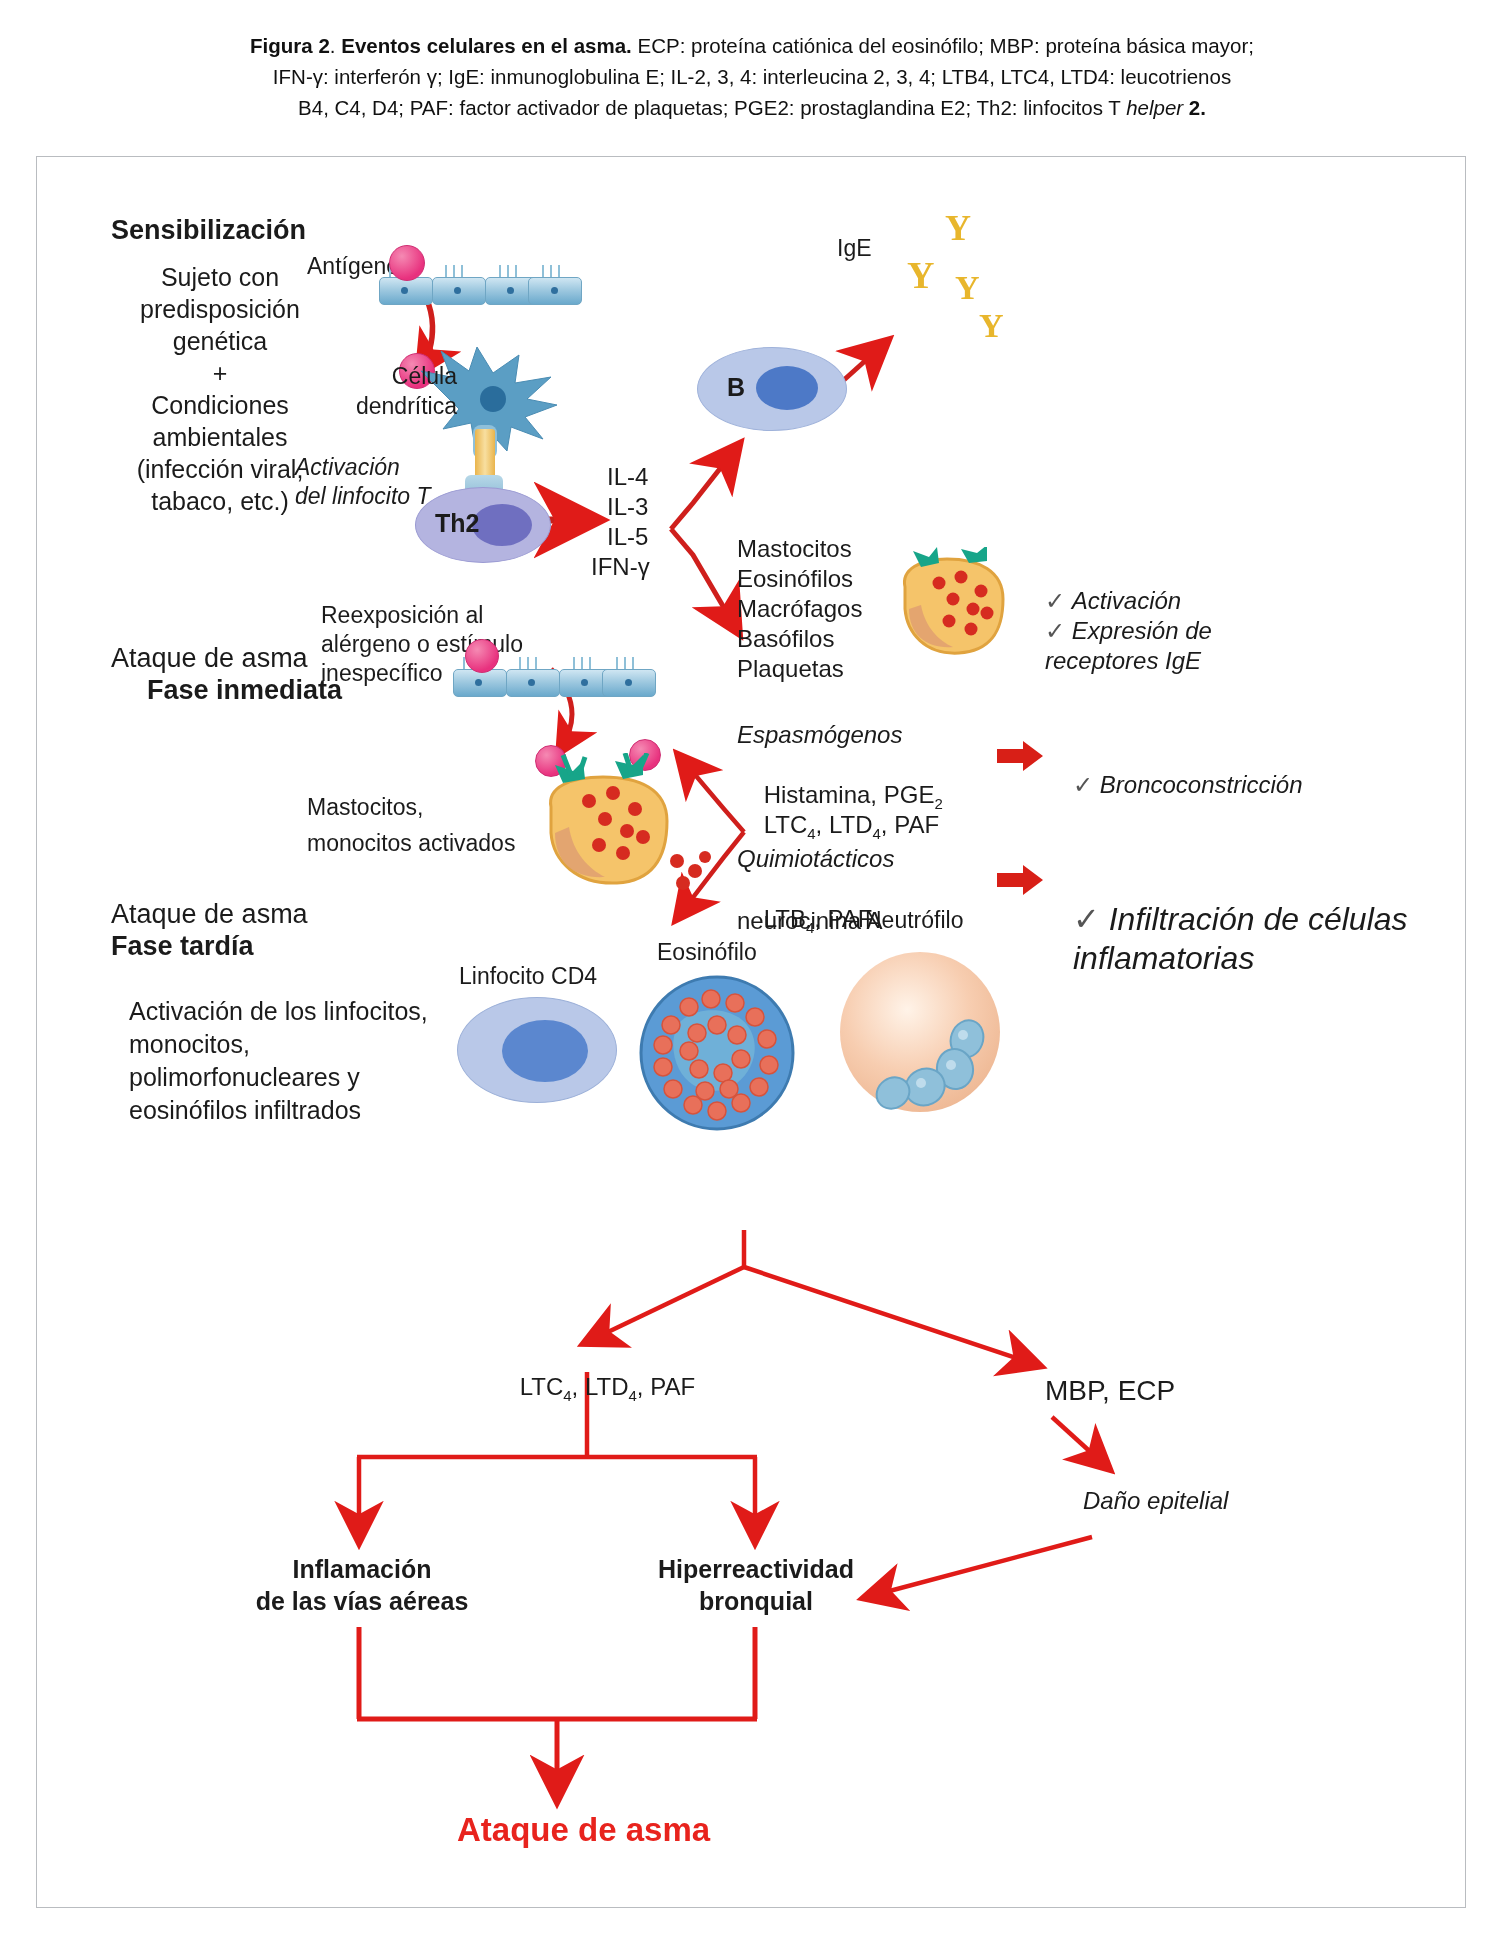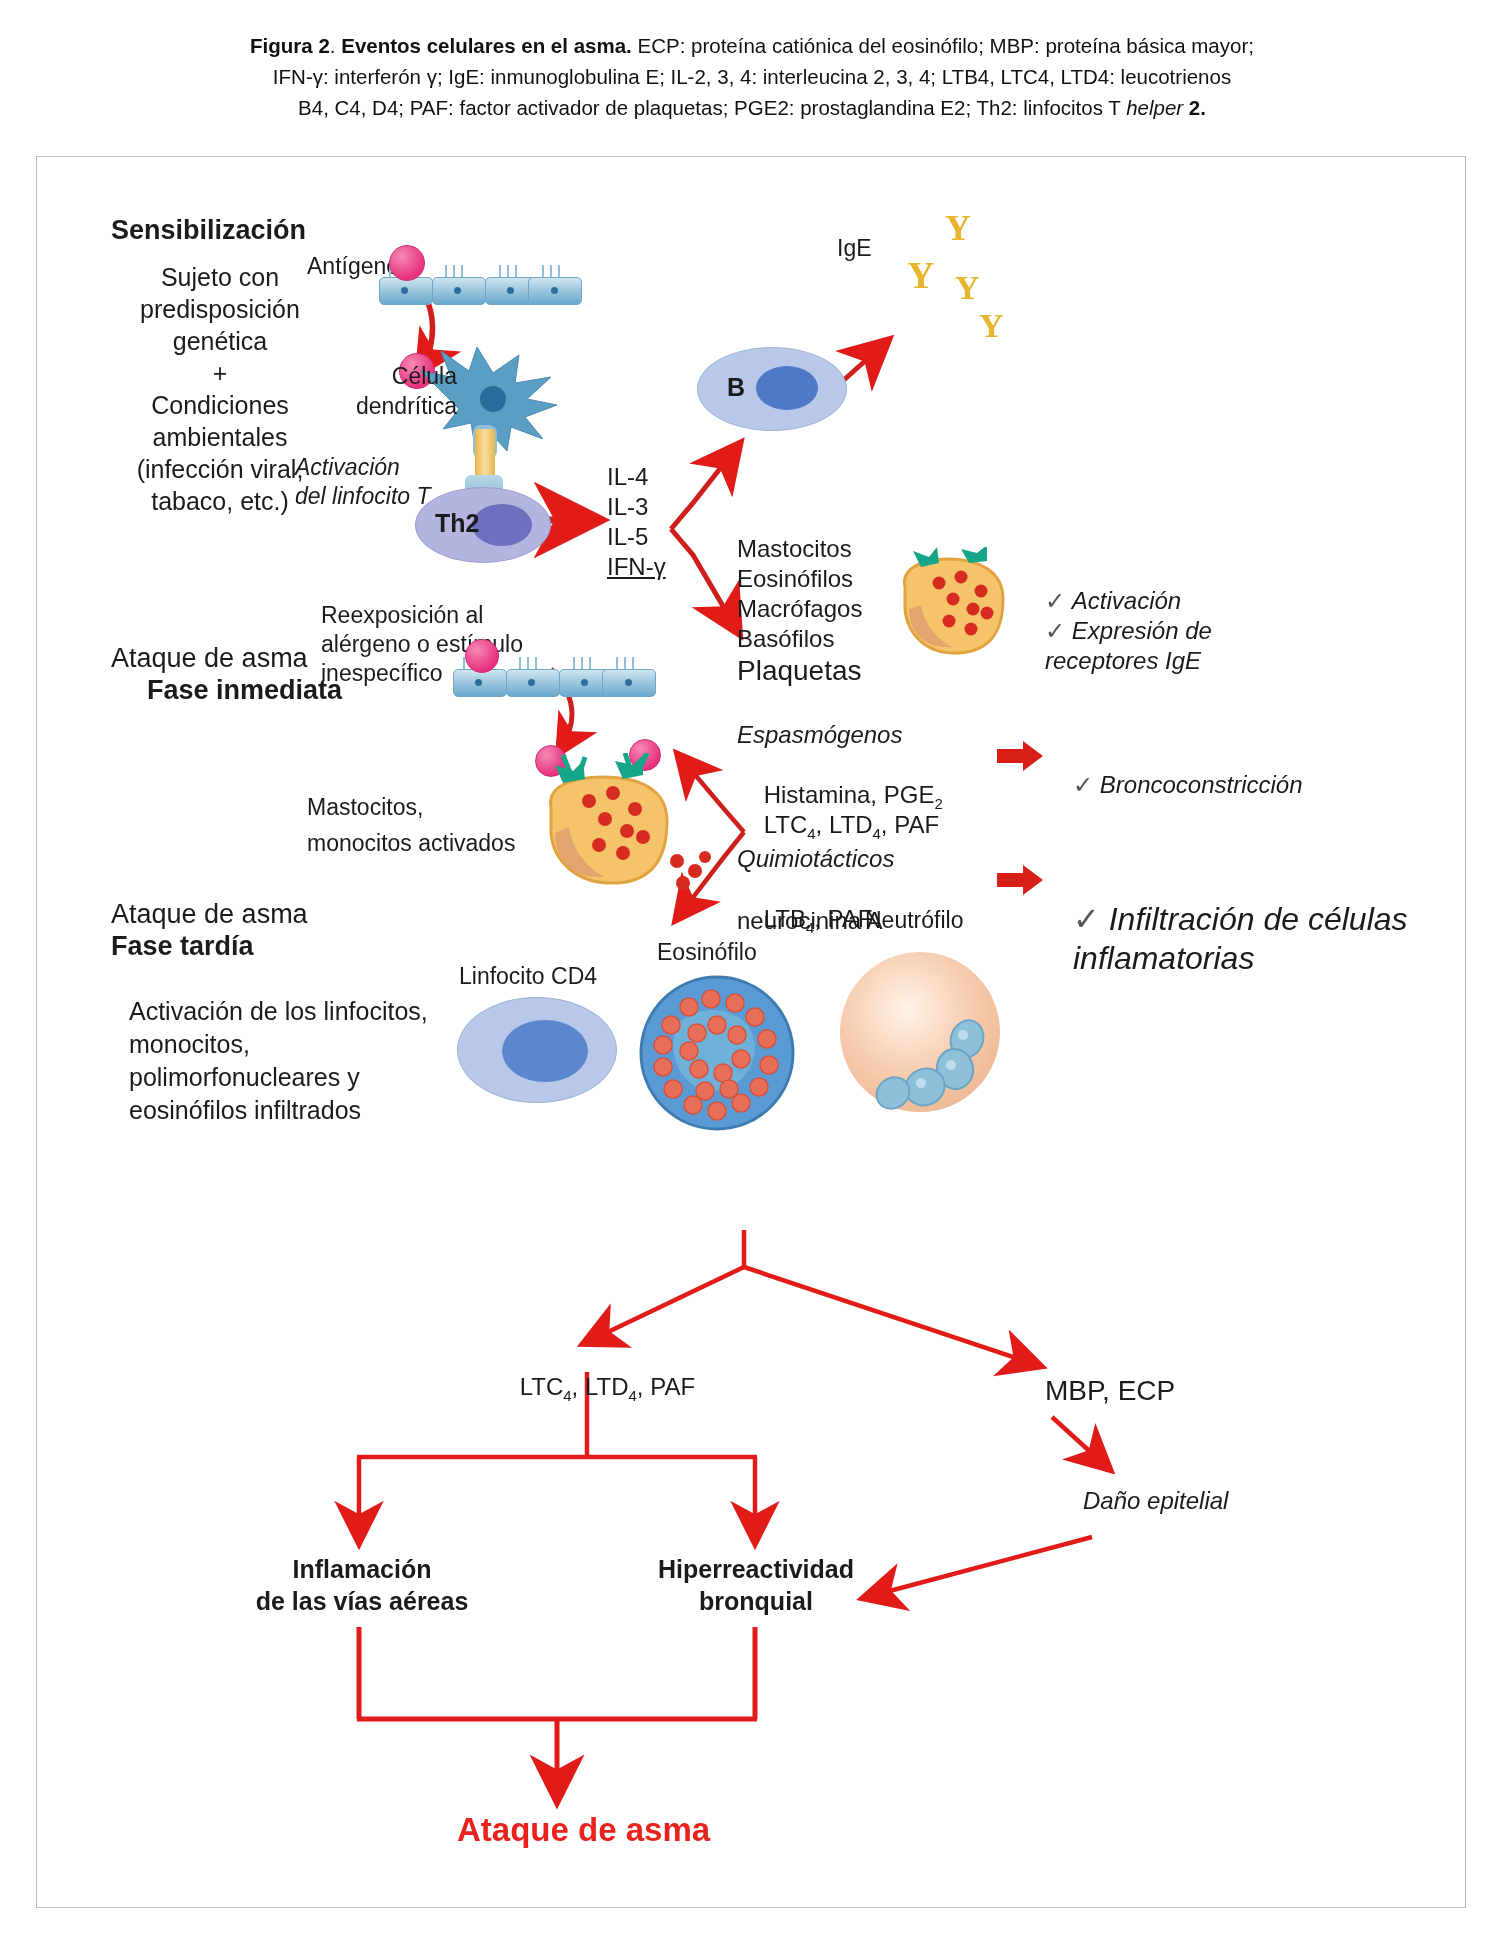--- a/index.html
+++ b/index.html
@@ -174,38 +174,38 @@
 del linfocito T</div>
 
   <div class="ovalcell" style="left:378px; top:330px; width:134px; height:74px; background:#b4b4e0; border:1px solid #9a9ad2;">
     <div class="n" style="left:56px; top:16px; width:60px; height:42px; background:#6f6fc0;"></div>
   </div>
   <div class="txt bold" style="left:398px; top:352px; font-size:25px;">Th2</div>
 
   <div class="txt" style="left:570px; top:306px; font-size:24px;">IL-4</div>
   <div class="txt" style="left:570px; top:336px; font-size:24px;">IL-3</div>
   <div class="txt" style="left:570px; top:366px; font-size:24px;">IL-5</div>
-  <div class="txt" style="left:570px; top:396px; font-size:24px;text-decoration:underline;">IFN-γ</div>
+  <div class="txt" style="left:554px; top:396px; font-size:24px;">IFN-γ</div>
 
   <div class="ovalcell" style="left:660px; top:190px; width:148px; height:82px; background:#b9c8e8; border:1px solid #9fb2da;">
     <div class="n" style="left:58px; top:18px; width:62px; height:44px; background:#4d79c7;"></div>
   </div>
   <div class="txt bold" style="left:690px; top:216px; font-size:25px;">B</div>
 
   <div class="txt" style="left:800px; top:78px; font-size:23px;">IgE</div>
   <div class="ige" style="left:870px; top:96px; font-size:38px;">Y</div>
   <div class="ige" style="left:918px; top:112px; font-size:34px;">Y</div>
   <div class="ige" style="left:908px; top:50px; font-size:36px;">Y</div>
   <div class="ige" style="left:942px; top:150px; font-size:34px;">Y</div>
 
   <div class="txt" style="left:700px; top:378px; font-size:24px;">Mastocitos</div>
   <div class="txt" style="left:700px; top:408px; font-size:24px;">Eosinófilos</div>
   <div class="txt" style="left:700px; top:438px; font-size:24px;">Macrófagos</div>
   <div class="txt" style="left:700px; top:468px; font-size:24px;">Basófilos</div>
-  <div class="txt" style="left:700px; top:498px; font-size:28px;">Plaquetas</div>
+  <div class="txt" style="left:700px; top:498px; font-size:24px;">Plaquetas</div>
 
   <div class="mast" style="left:850px; top:390px; width:130px; height:120px;">
     <svg width="130" height="120" viewBox="0 0 130 120">
       <path d="M18,40 C14,22 34,12 60,12 C92,12 116,24 116,52 C116,84 104,104 72,106
                C38,108 20,86 18,62 Z" fill="#f5c46a" stroke="#e0a33f" stroke-width="3"></path>
       <path d="M22,62 C22,88 40,102 66,100 C52,94 38,80 34,58 Z" fill="#e0a070" opacity="0.85"></path>
       <circle cx="52" cy="36" r="6.5" fill="#d62b20"></circle>
         <circle cx="74" cy="30" r="6.5" fill="#d62b20"></circle>
       <circle cx="94" cy="44" r="6.5" fill="#d62b20"></circle>
         <circle cx="66" cy="52" r="6.5" fill="#d62b20"></circle>

